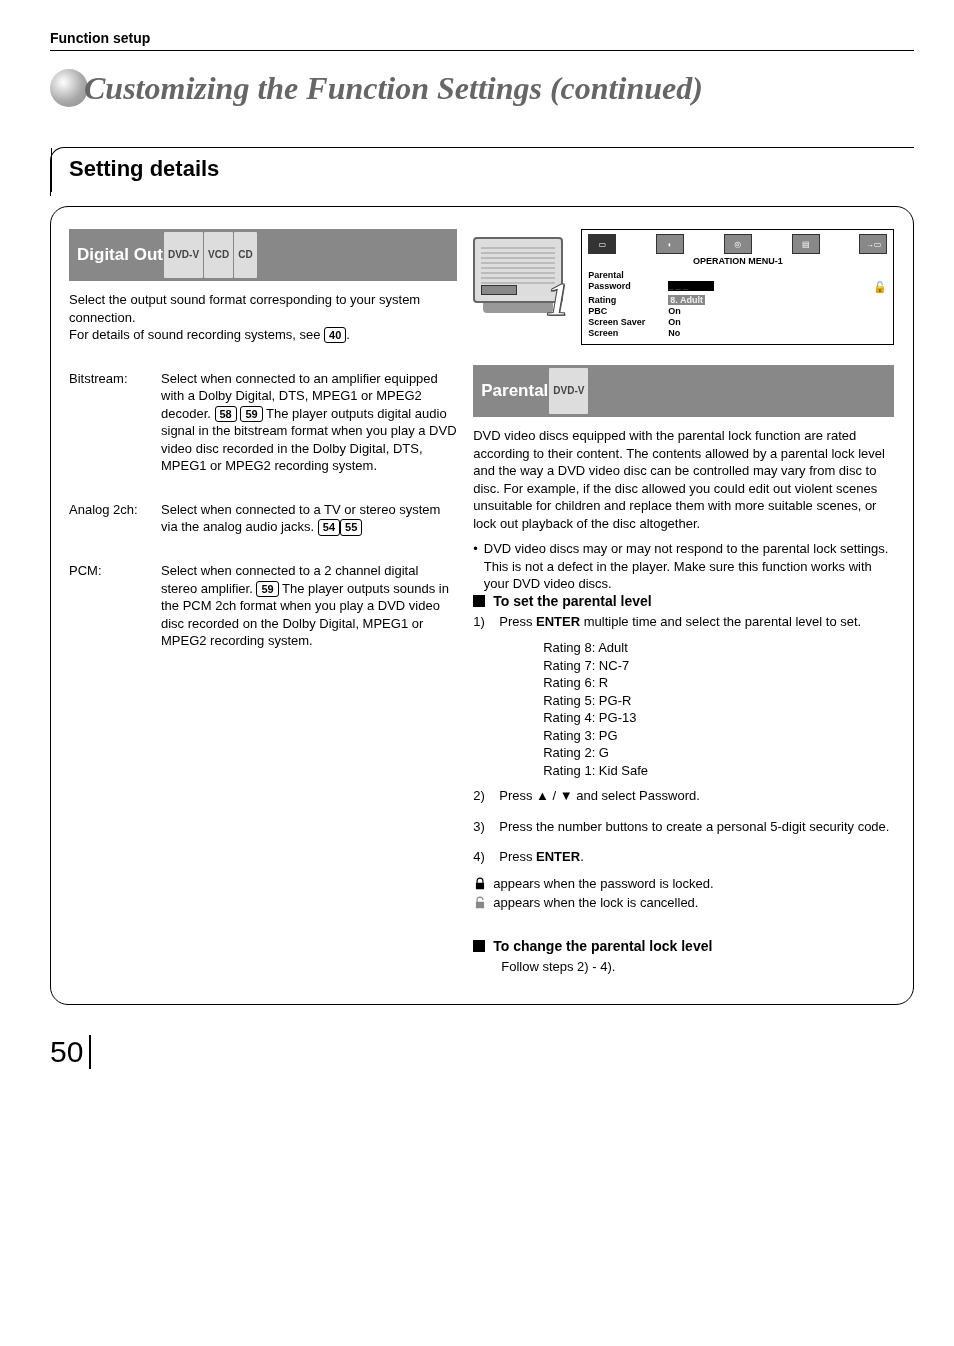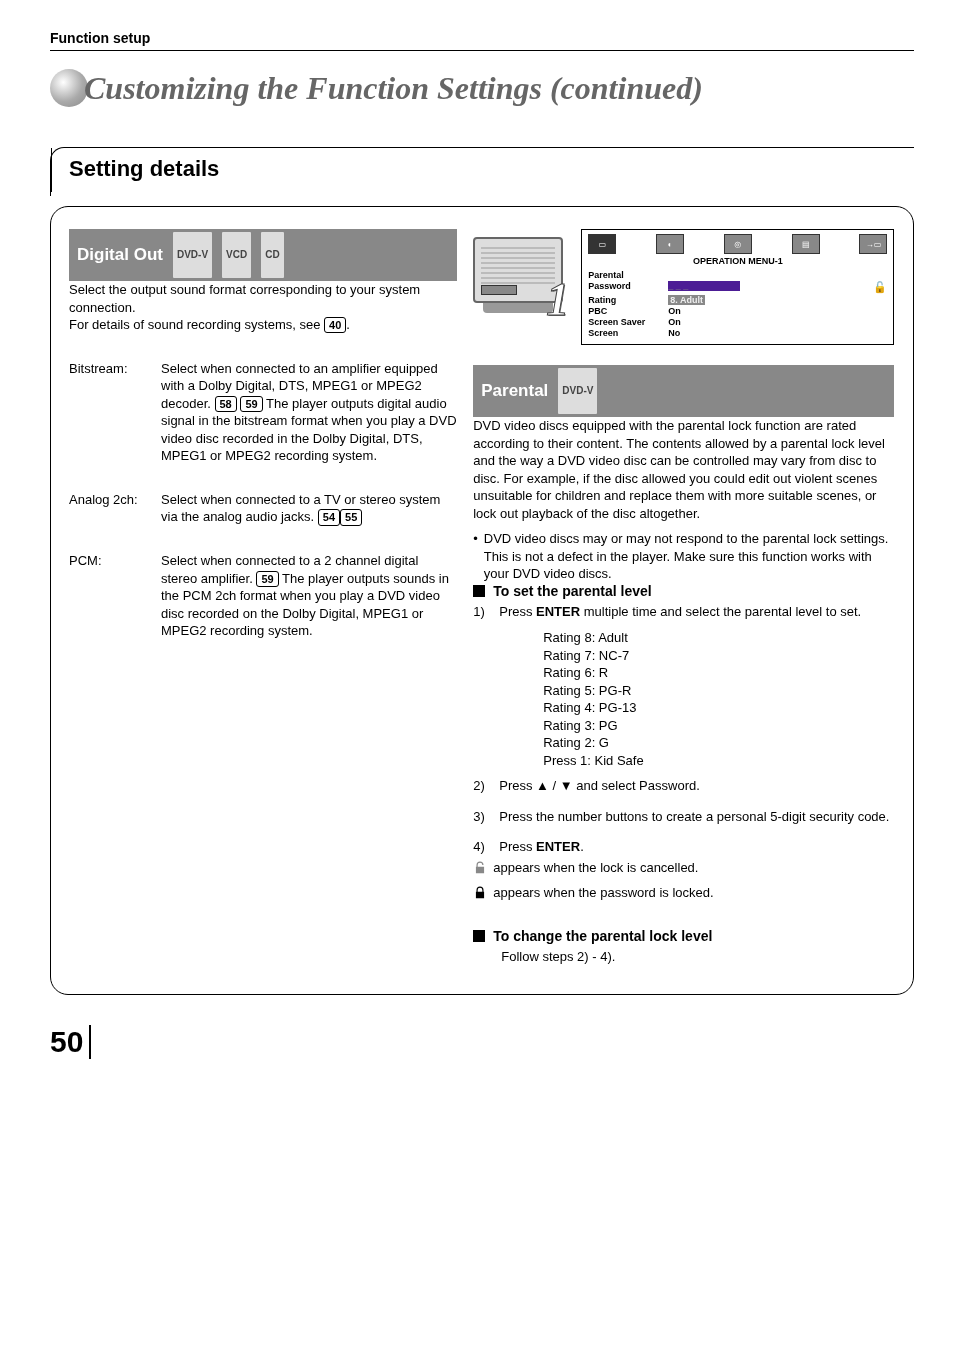--- a/index.html
+++ b/index.html
@@ -86,21 +86,22 @@
     flex: 0 0 51%;
   }
   .sub-head {
     background: #888;
     color: #fff;
     font-weight: bold;
     font-size: 17px;
     padding: 3px 8px;
     display: flex;
     align-items: center;
-    gap: 10px;
+    gap: 1px;
+    margin-bottom: 10px;
   }
   .badge {
     display: inline-block;
     background: #ddd;
     color: #444;
     font-size: 10px;
     font-weight: bold;
     padding: 17px 4px;
     border-radius: 1px;
     line-height: 1.2;
@@ -194,23 +195,23 @@
     row-gap:1px;
     font-size:9px;
     font-weight:bold;
   }
   .osd-grid .hl{
     background:#888;color:#eee;padding:0 2px;
     grid-column:2;
     display:inline-block;
   }
   .osd-grid .blanks{
-    background:#4c1d95;color:#888;
+    background:#000000;color:#888;
     display:inline-block;
-    width:72px;
+    width:46px;
     margin-bottom:1px;
   }
   .osd-lock{
     font-size:11px;
   }
   .bullet-para{
     font-size:13px;line-height:1.35;
     display:flex;gap:6px;margin-top:8px;
   }
   .bullet-para .dot{
@@ -228,21 +229,21 @@
     display:flex;gap:6px;margin-top:4px;
   }
   .num-step .n{flex:0 0 20px;}
   .ratings{
     margin:8px 0 8px 70px;font-size:13px;line-height:1.35;
   }
   .lock-row{
     font-size:13px;margin-top:10px;display:flex;align-items:center;gap:6px;
   }
   .page-num{
-    font-size:30px;font-weight:bold;
+    font-size:30px;font-weight:normal;
     border-right:2px solid #000;
     padding-right:6px;
     display:inline-block;
     margin-top:30px;
   }
   svg.lockicon{width:14px;height:14px;vertical-align:middle;}
 </style>
 </head>
 <body>
 
@@ -366,52 +367,52 @@
       </div>
 
       <div class="ratings">
         <div>Rating 8: Adult</div>
         <div>Rating 7: NC-7</div>
         <div>Rating 6: R</div>
         <div>Rating 5: PG-R</div>
         <div>Rating 4: PG-13</div>
         <div>Rating 3: PG</div>
         <div>Rating 2: G</div>
-        <div>Press 1: Kid Safe</div>
+        <div>Rating 1: Kid Safe</div>
       </div>
 
       <div class="num-step">
         <span class="n">2)</span>
         <span>Press ▲ / ▼ and select Password.</span>
       </div>
 
       <div class="num-step" style="margin-top:12px;">
         <span class="n">3)</span>
         <span>Press the number buttons to create a personal 5-digit security code.</span>
       </div>
 
       <div class="num-step" style="margin-top:12px;">
         <span class="n">4)</span>
         <span>
           <span>Press </span><b>ENTER</b><span>.</span>
         </span>
       </div>
 
+      <div class="lock-row">
+        <svg class="lockicon" viewBox="0 0 24 24">
+            <path fill="#000" d="M6 10V7a6 6 0 1 1 12 0v3h1v11H5V10h1zm2 0h8V7a4 4 0 1 0-8 0v3z"></path>
+          </svg>
+        <span>appears when the password is locked.</span>
+      </div>
       <div class="lock-row" style="margin-top:4px;">
         <svg class="lockicon" viewBox="0 0 24 24">
             <path fill="#888" d="M6 10V7a6 6 0 1 1 12 0h-2a4 4 0 1 0-8 0v3h11v11H5V10h1z"></path>
           </svg>
         <span>appears when the lock is cancelled.</span>
       </div>
-      <div class="lock-row">
-        <svg class="lockicon" viewBox="0 0 24 24">
-            <path fill="#000" d="M6 10V7a6 6 0 1 1 12 0v3h1v11H5V10h1zm2 0h8V7a4 4 0 1 0-8 0v3z"></path>
-          </svg>
-        <span>appears when the password is locked.</span>
-      </div>
 
       <div class="instr-head" style="margin-top:28px;align-items:center;">
         <span class="sq"></span>
         <span>To change the parental lock level</span>
       </div>
       <div class="body-text" style="margin-left:28px;">Follow steps 2) - 4).</div>
 
     </div>
   </div>
 

